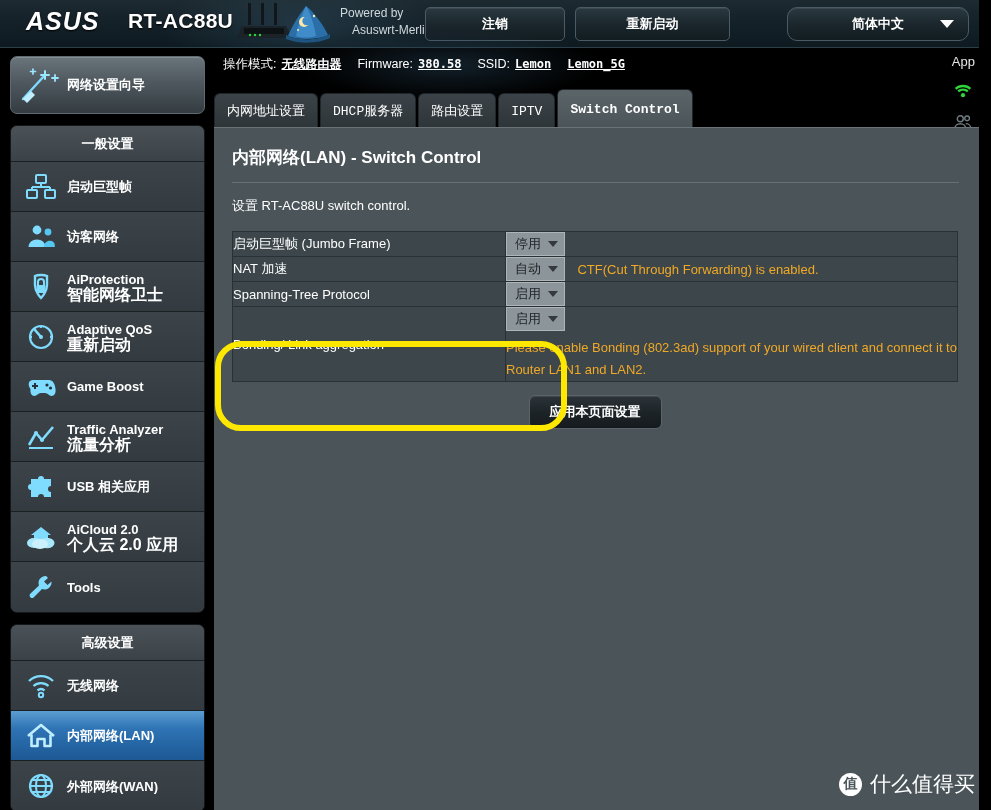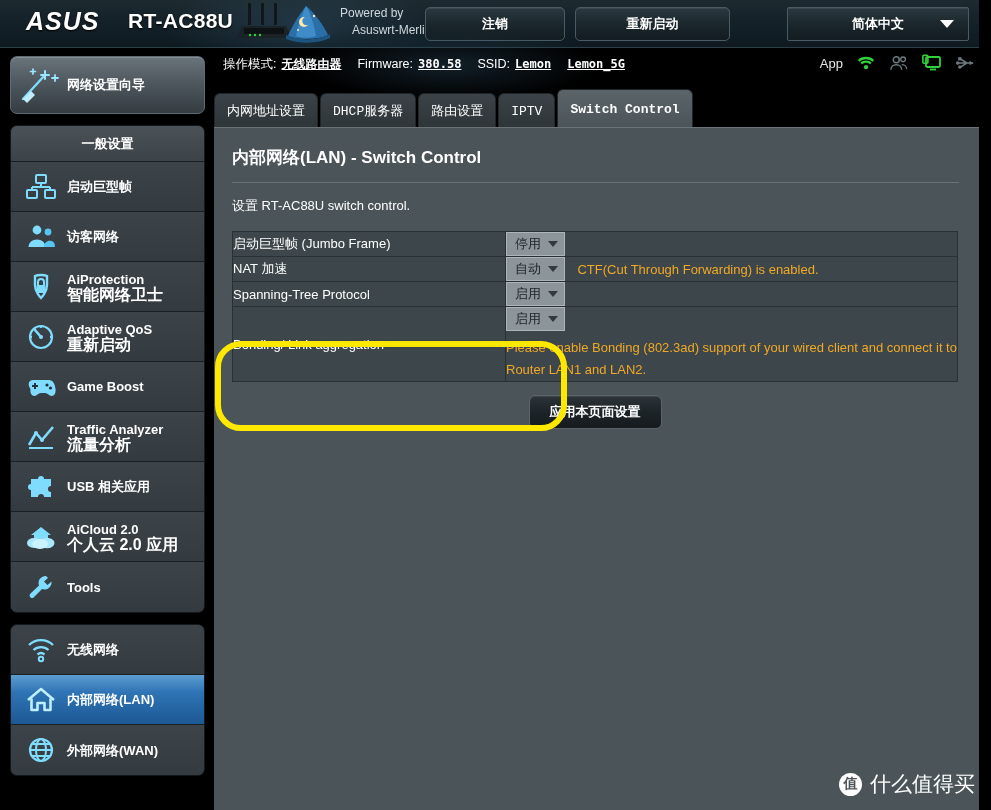--- a/index.html
+++ b/index.html
@@ -64,21 +64,21 @@
     font-size: 13px; font-weight: bold;
     display: flex; align-items: center; justify-content: center;
     cursor: pointer;
     box-shadow: inset 0 1px 0 rgba(255,255,255,0.08);
   }
   #btn-logout { left: 425px; width: 140px; }
   #btn-reboot { left: 575px; width: 155px; }
   #lang-select {
     position: absolute; left: 787px; top: 7px;
     width: 182px; height: 34px;
-    border: 1px solid #4a5b63; border-radius: 2px;
+    border: 1px solid #4a5b63; border-radius: 10px;
     background: linear-gradient(to bottom, #2a3940 0%, #1b272d 50%, #121c21 100%);
     color: #fff; font-size: 13px; font-weight: bold;
     display: flex; align-items: center; justify-content: center;
     cursor: pointer;
     box-shadow: inset 0 1px 0 rgba(255,255,255,0.08);
   }
   #lang-select .caret {
     position: absolute; right: 14px; top: 12px;
     width: 0; height: 0;
     border-left: 7px solid transparent;
@@ -109,21 +109,21 @@
     text-decoration: underline;
     font-family: "DejaVu Sans Mono", monospace;
     font-size: 12px;
     cursor: pointer;
   }
   .info-text .mono-lbl { font-family: "Liberation Sans", sans-serif; }
   .info-text .sp { width: 6px; display: inline-block; }
 
   .topicons {
     position: absolute; right: 16px; top: 54px;
-    display: flex; align-items: center; gap: 13px;
+    display: flex; align-items: center; gap: 13px; flex-direction: column;
   }
   .topicons .app-label { color: #e6e6e6; font-size: 13px; }
   .ticon { width: 20px; height: 18px; display: block; cursor: pointer; }
 
   
   .sidebar {
     position: absolute; left: 10px; top: 56px;
     width: 195px;
   }
   .wizard-btn {
@@ -555,20 +555,21 @@
         <span class="mi-icon">
           <svg width="30" height="28" viewBox="0 0 30 28">
             <path d="M20 3 a7 7 0 0 0-7 9.5 L4 21 a2.6 2.6 0 0 0 3.6 3.6 L16 16 A7 7 0 0 0 25.5 8.5 L21.5 12 l-3.5-3.5 L22 5 A7 7 0 0 0 20 3z" fill="#7fdcff"></path>
           </svg>
         </span>
         <span class="mi-label">Tools</span>
       </div>
     </div>
 
     <div class="menu-group">
+      <div class="menu-header">高级设置</div>
 
       <div class="menu-item">
         <span class="mi-icon">
           <svg width="30" height="26" viewBox="0 0 30 26">
             <path d="M3 8 A17 17 0 0 1 27 8" fill="none" stroke="#7fdcff" stroke-width="2.3"></path>
             <path d="M7.5 13 A11 11 0 0 1 22.5 13" fill="none" stroke="#7fdcff" stroke-width="2.3"></path>
             <path d="M11.5 17.5 A5.5 5.5 0 0 1 18.5 17.5" fill="none" stroke="#7fdcff" stroke-width="2.3"></path>
             <circle cx="15" cy="22" r="2.2" fill="none" stroke="#7fdcff" stroke-width="2"></circle>
           </svg>
         </span>

